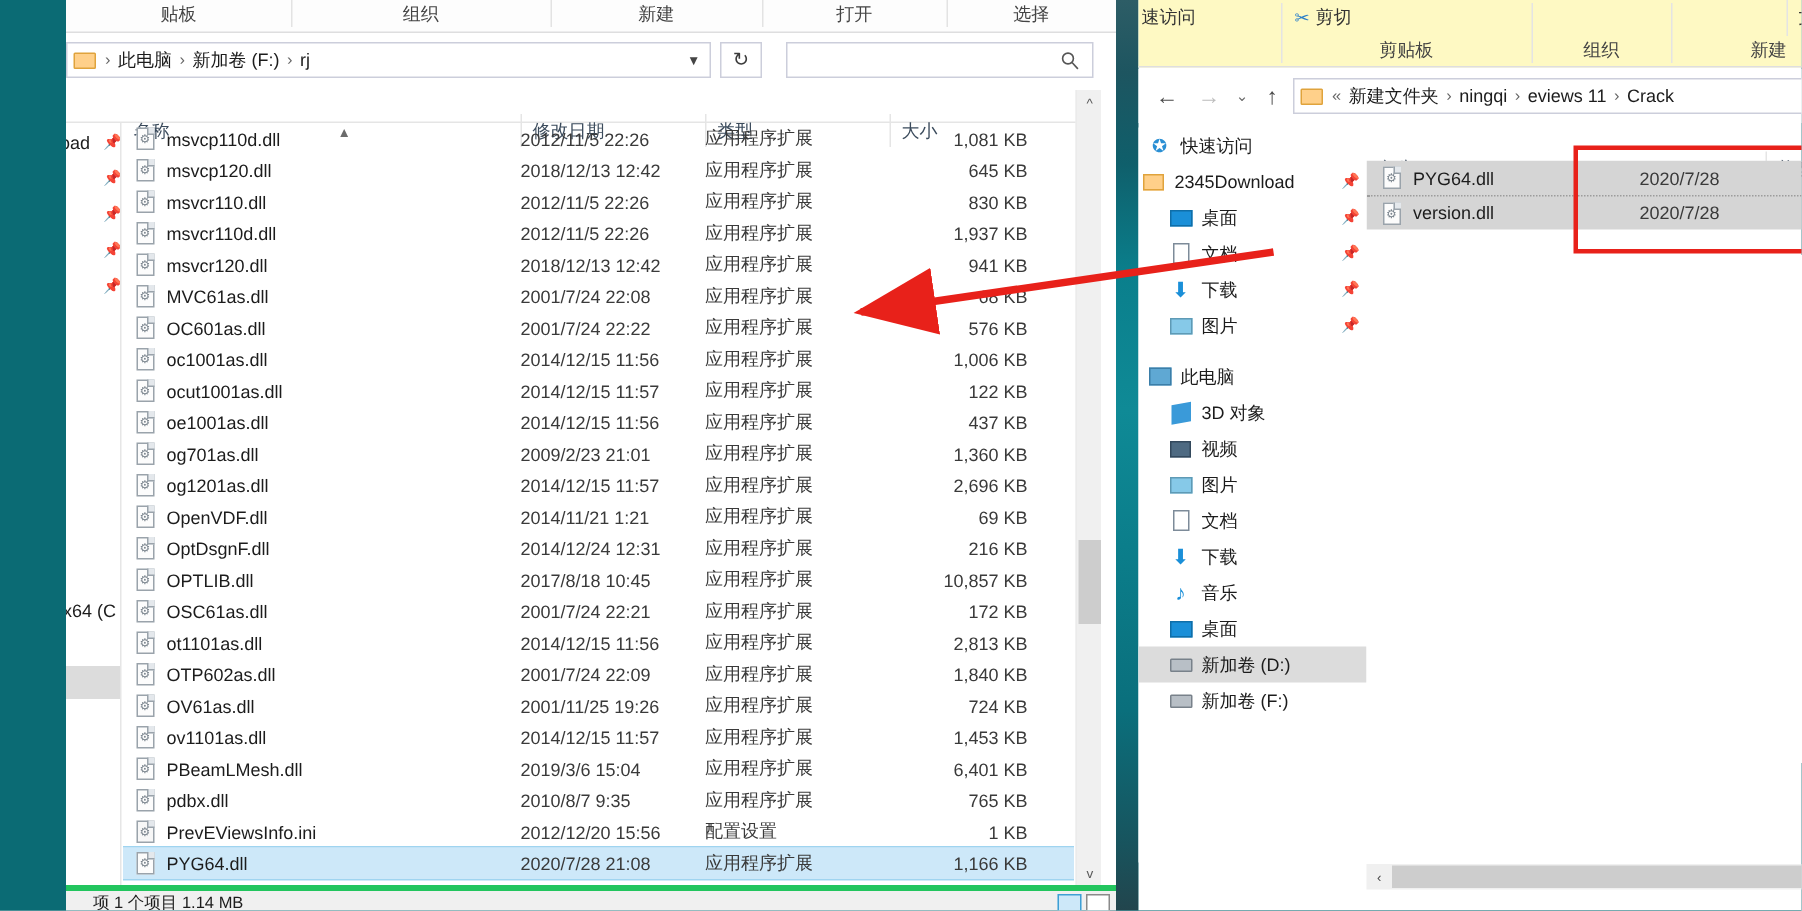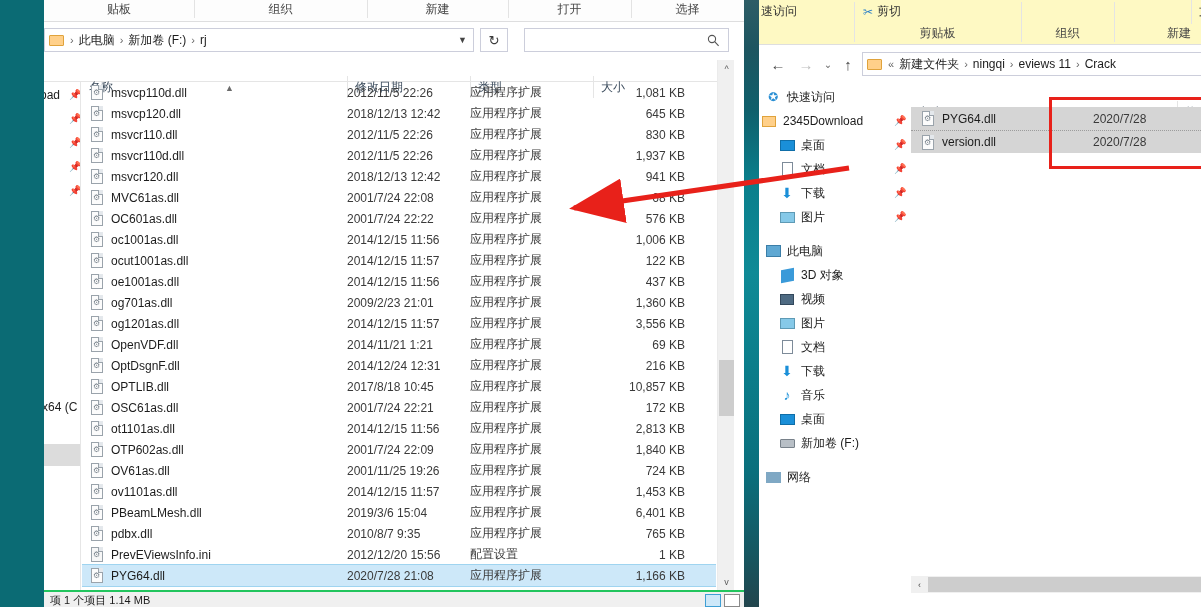--- a/index.html
+++ b/index.html
@@ -144,22 +144,22 @@
     display: flex; align-items: center; justify-content: center;
     color: #5a5a5a; font-size: 9px;
   }
   .vsb-thumb {
     position: absolute; left: 1px; width: 15px; background: #cdcdcd;
   }
 
   
   .status-l {
     position: absolute; left: 0; bottom: 0; width: 700px; height: 17px;
-    background: #f0f0f0; border-top: 2px solid #22c55e;
-    font-size: 11px; color: #1c1c1c; line-height: 17px; padding-left: 6px;
+    background: #f0f0f0; border-top: 4px solid #22c55e;
+    font-size: 11px; color: #1c1c1c; line-height: 17px; padding-left: 18px;
     overflow: hidden;
   }
   .status-views {
     position: absolute; right: 4px; top: 2px; display: flex; gap: 3px;
   }
   .sv { width: 16px; height: 13px; border: 1px solid #8a8a8a; background: #fff; }
   .sv.on { background: #cde8f9; border-color: #3f9fd4; }
 
   
   .win-right {
@@ -479,21 +479,21 @@
           <div class="c-name">
             <span class="f-ico">
               <span class="page"></span>
               <span class="fold"></span>
               <span class="gear">⚙</span>
             </span>
             <span>og1201as.dll</span>
           </div>
           <div class="c-date">2014/12/15 11:57</div>
           <div class="c-type">应用程序扩展</div>
-          <div class="c-size">3,556 KB</div>
+          <div class="c-size">2,696 KB</div>
         </div>
         <div class="row">
           <div class="c-name">
             <span class="f-ico">
               <span class="page"></span>
               <span class="fold"></span>
               <span class="gear">⚙</span>
             </span>
             <span>OpenVDF.dll</span>
           </div>
@@ -820,33 +820,33 @@
             <span style="color:#1a8fd8;font-size:14px">♪</span>
           </span>
           <span>音乐</span>
         </div>
         <div class="nav-item" style="padding-left: 18px;">
           <span class="nav-ico">
             <span style="display:inline-block;width:15px;height:11px;background:#1a8fd8;border:1px solid #0f6ea8"></span>
           </span>
           <span>桌面</span>
         </div>
-        <div class="nav-item" style="padding-left: 18px;">
+        <div class="nav-item sel" style="padding-left: 18px;">
           <span class="nav-ico">
             <span style="display:inline-block;width:15px;height:9px;background:#b8bfc6;border:1px solid #78818a;border-radius:1px"></span>
           </span>
+          <span>新加卷 (D:)</span>
+        </div>
+        <div class="nav-item" style="padding-left: 18px;">
+          <span class="nav-ico">
+            <span style="display:inline-block;width:15px;height:9px;background:#b8bfc6;border:1px solid #78818a;border-radius:1px"></span>
+          </span>
           <span>新加卷 (F:)</span>
         </div>
         <div style="height: 10px;"></div>
-        <div class="nav-item" style="padding-left: 4px;">
-          <span class="nav-ico">
-            <span style="display:inline-block;width:15px;height:11px;background:#7fa8c4;border:1px solid #4d7punchy"></span>
-          </span>
-          <span>网络</span>
-        </div>
       </div>
     <div class="list-r" id="right-list">
         <div class="row-r sel">
           <div class="cr-name">
             <span class="f-ico">
               <span class="page"></span>
               <span class="fold"></span>
               <span class="gear">⚙</span>
             </span>
             <span>PYG64.dll</span>

